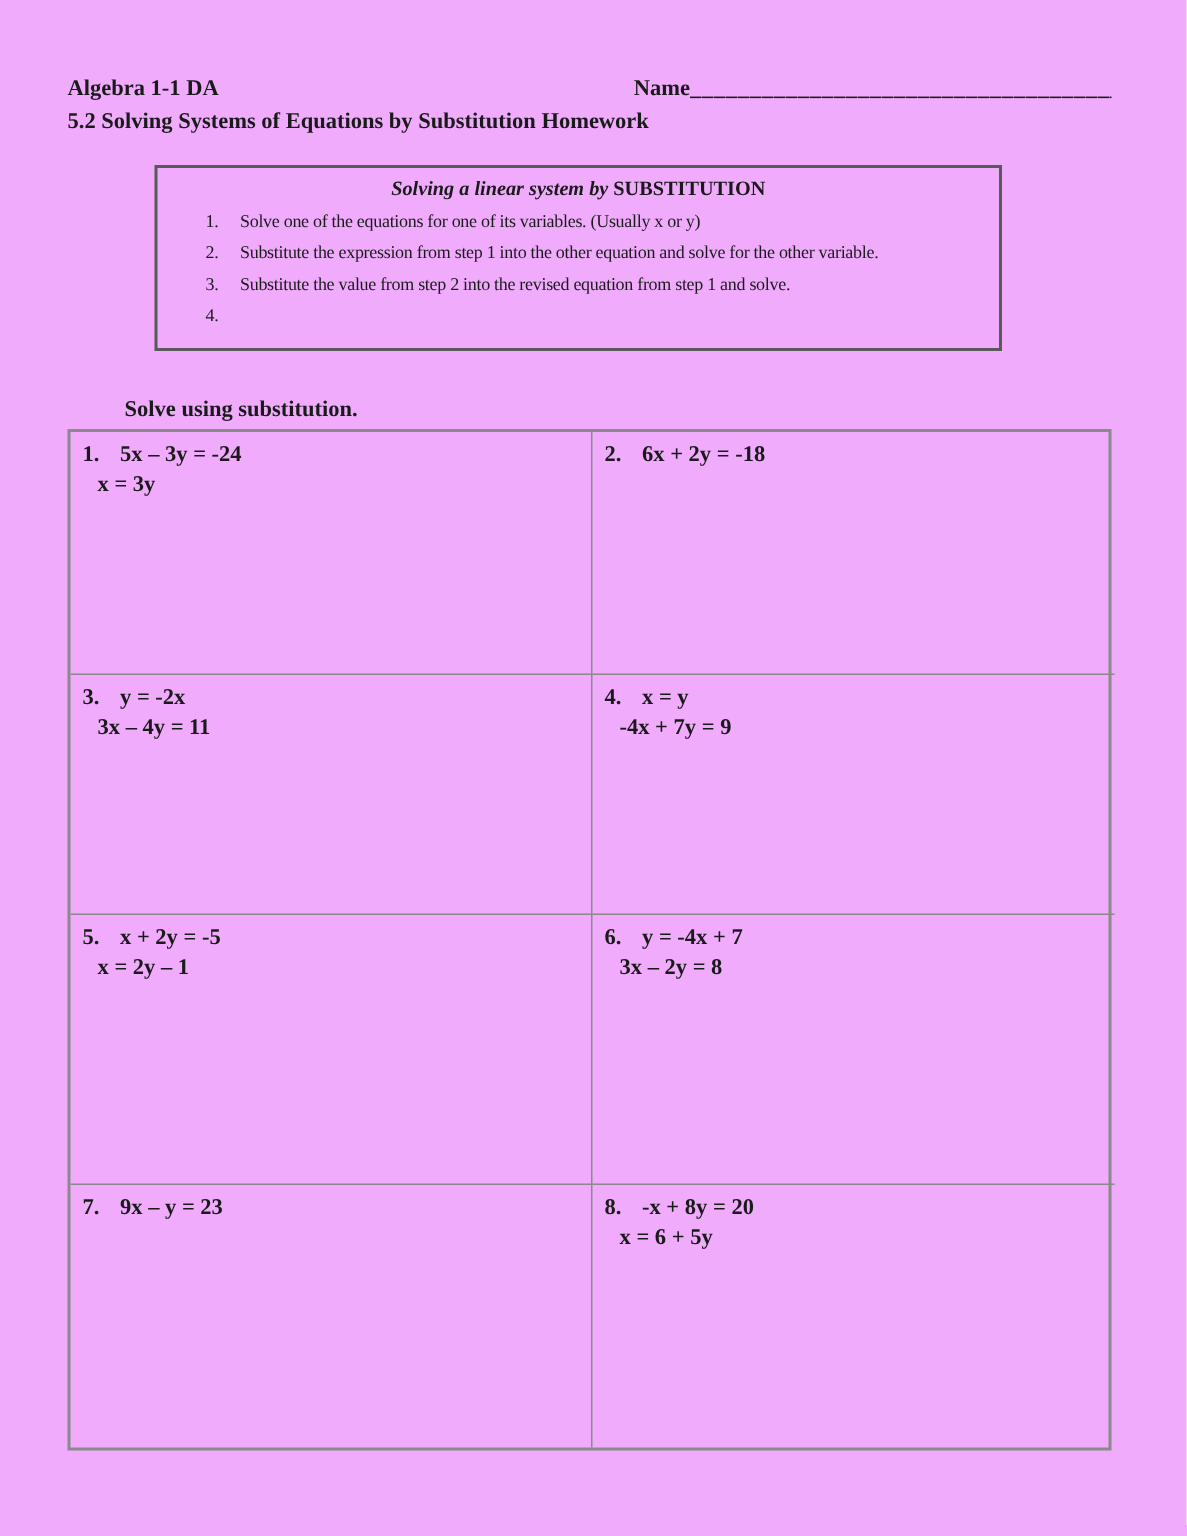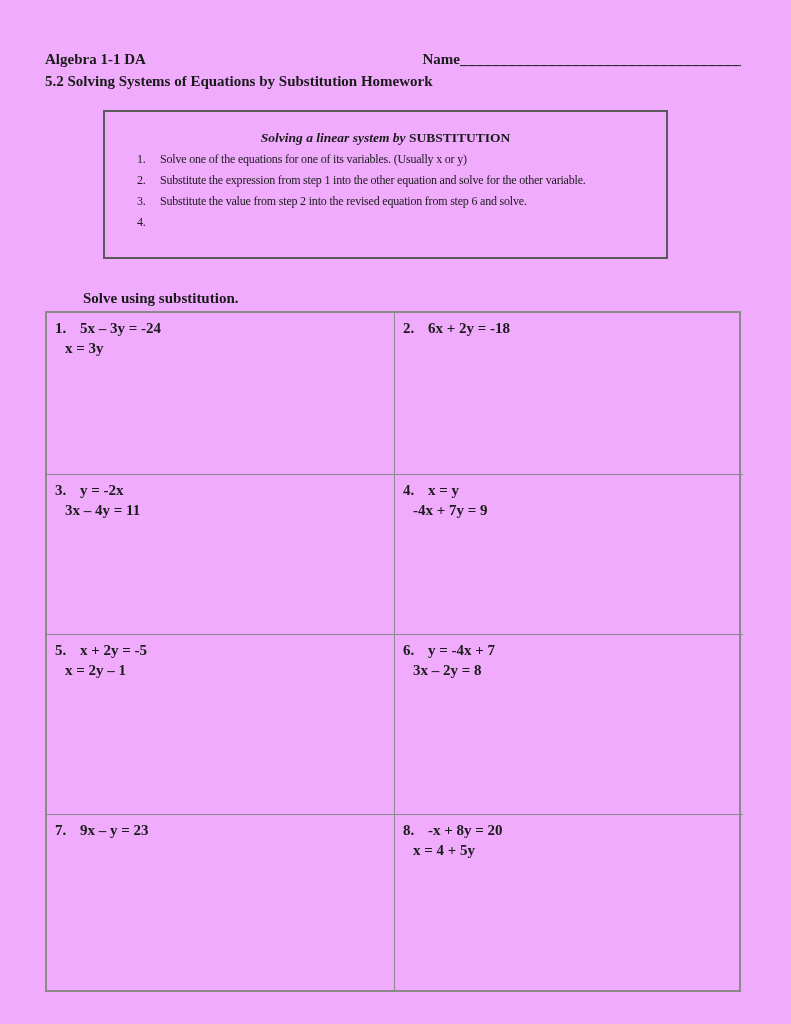--- a/index.html
+++ b/index.html
@@ -44,23 +44,23 @@
     font-weight: bold;
     font-size: 15px;
     line-height: 22px;
     white-space: nowrap;
   }
   
   .instruction-box {
     margin-left: 58px;
     margin-top: 18px;
     width: 565px;
-    height: 149px;
+    height: 124px;
     border: 2px solid #595959;
-    padding-top: 16px;
+    padding-top: 4px;
   }
   .box-title {
     text-align: center;
     font-size: 13.5px;
     line-height: 19px;
     font-weight: bold;
     white-space: nowrap;
   }
   .box-title .t-italic { font-style: italic; }
   .steps { margin-top: 2px; }
@@ -132,21 +132,21 @@
         <div class="step">
           <span class="step-num">1.</span>
           <span>Solve one of the equations for one of its variables. (Usually x or y)</span>
         </div>
         <div class="step">
           <span class="step-num">2.</span>
           <span>Substitute the expression from step 1 into the other equation and solve for the other variable.</span>
         </div>
         <div class="step">
           <span class="step-num">3.</span>
-          <span>Substitute the value from step 2 into the revised equation from step 6 and solve.</span>
+          <span>Substitute the value from step 2 into the revised equation from step 1 and solve.</span>
         </div>
         <div class="step">
           <span class="step-num">4.</span>
         </div>
       </div>
     </div>
 
     <div class="section-heading">Solve using substitution.</div>
 
     <div class="problems-table">
@@ -203,18 +203,18 @@
           <span class="prob-num">7.</span>
           <span>9x – y = 23</span>
         </div>
       </div>
 
       <div class="cell">
         <div class="prob-line1">
           <span class="prob-num">8.</span>
           <span>-x + 8y = 20</span>
         </div>
-        <div class="prob-eq2">x = 4 + 5y</div>
+        <div class="prob-eq2">x = 6 + 5y</div>
       </div>
 
     </div>
   </div>
 </div>
 
 </body></html>

